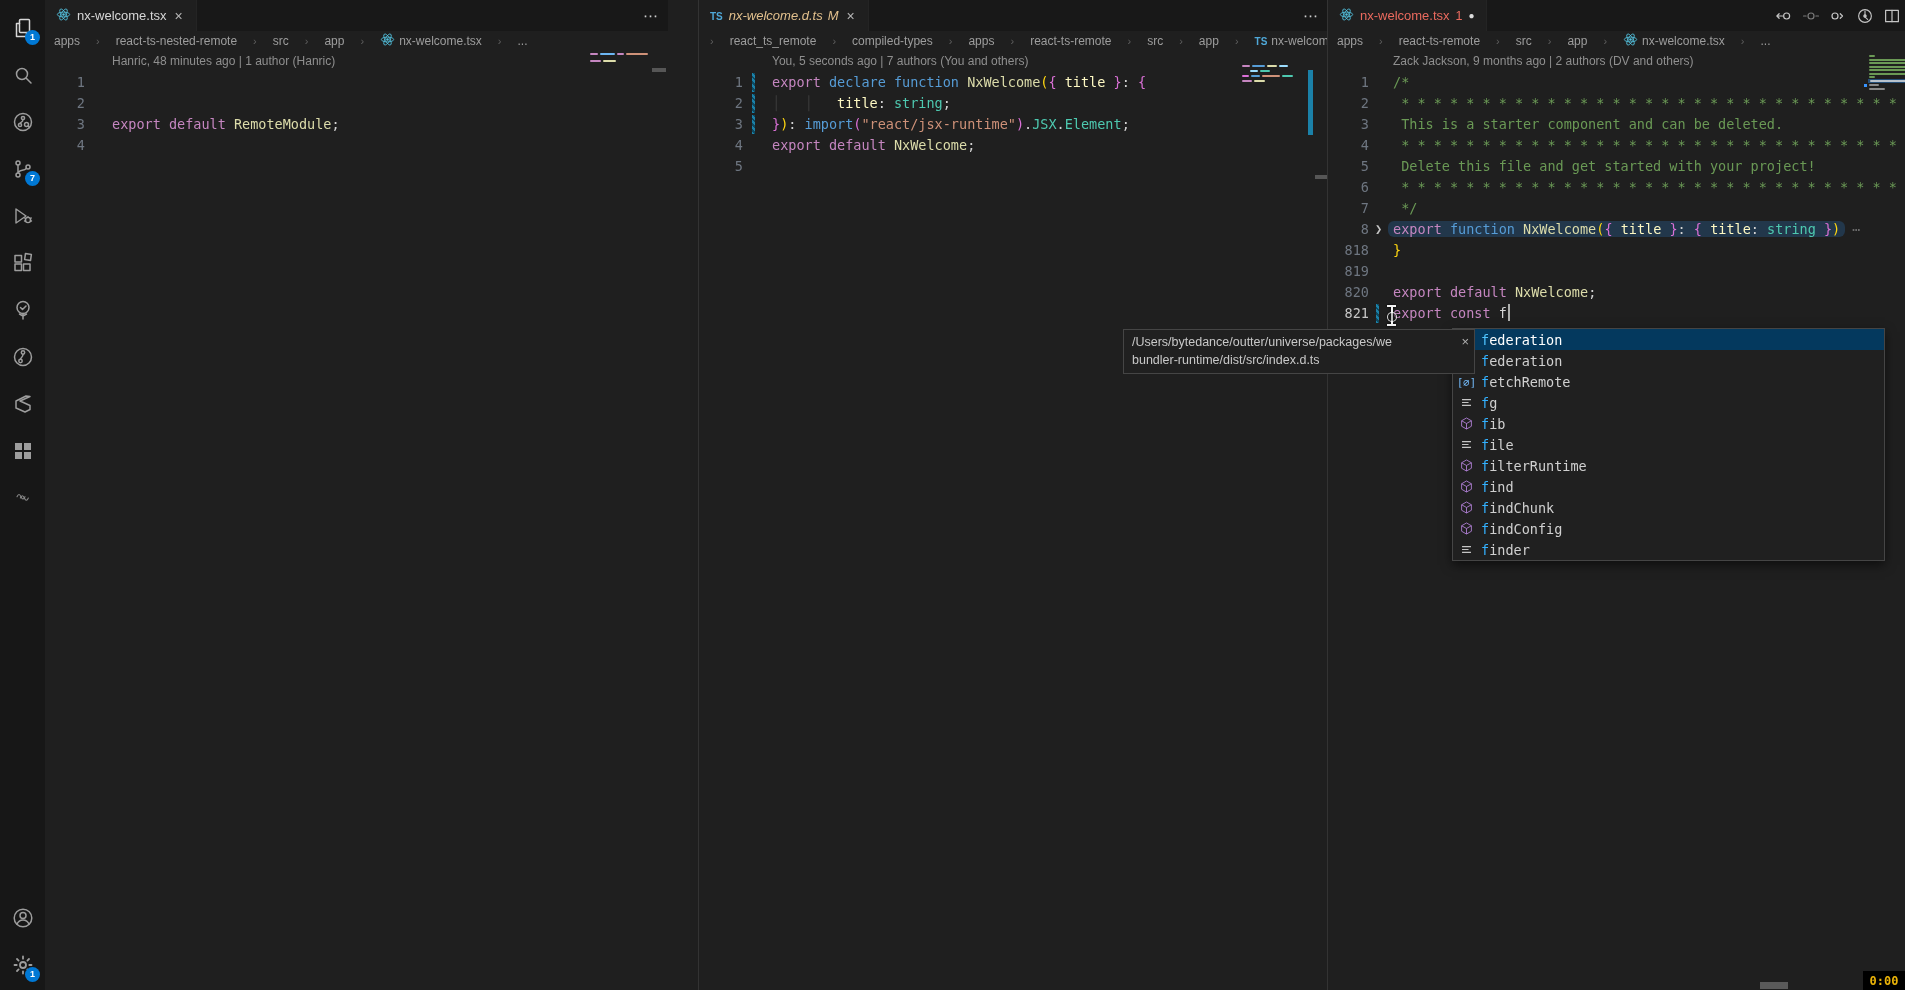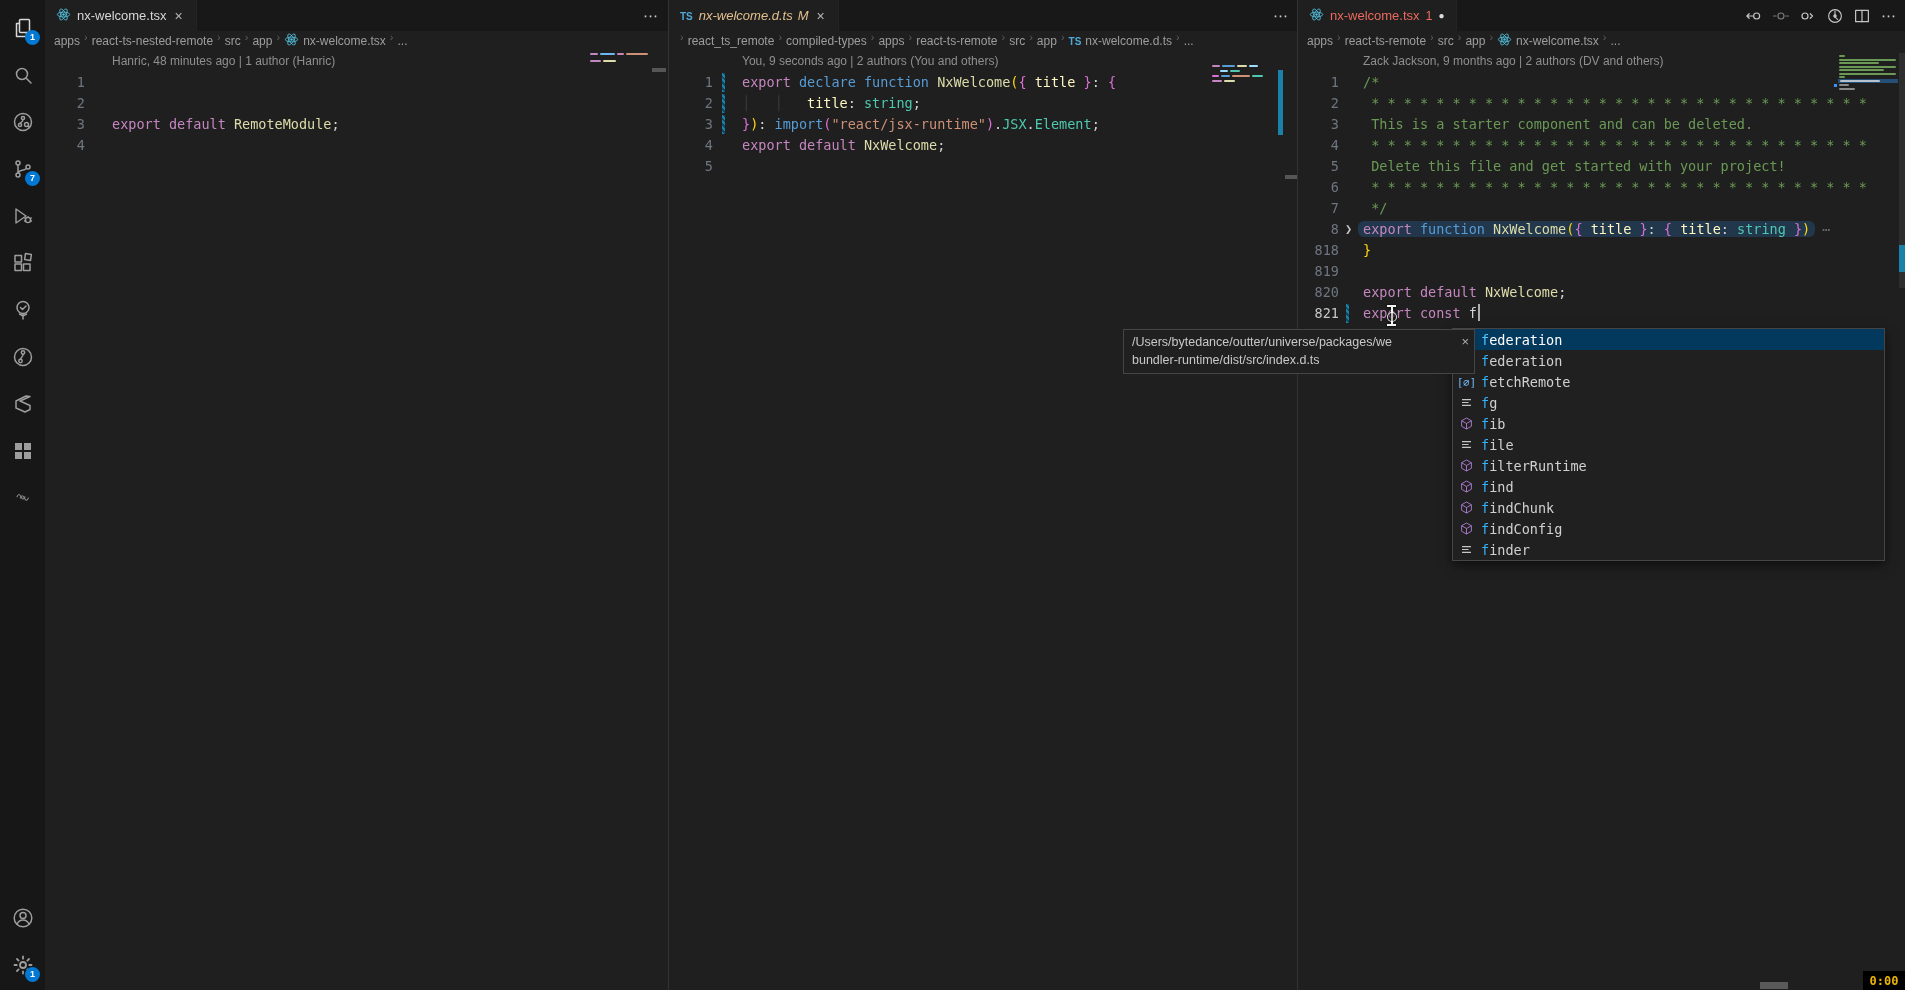--- a/index.html
+++ b/index.html
@@ -7,37 +7,37 @@
     font-family:"Liberation Sans",sans-serif;color:#ccc;-webkit-font-smoothing:antialiased;}
   
   #activitybar{position:absolute;left:0;top:0;width:45px;height:990px;background:#171717;border-right:1px solid #2a2a2a;}
   .ab-item{position:relative;width:45px;height:47px;display:flex;align-items:center;justify-content:center;cursor:pointer;}
   .ab-item svg{display:block;}
   .ab-badge{position:absolute;right:5px;bottom:6px;min-width:15px;height:15px;border-radius:8px;background:#0078d4;
     color:#fff;font-size:9px;line-height:15px;text-align:center;font-weight:bold;}
   #ab-bottom{position:absolute;left:0;bottom:6px;width:45px;}
   
   .group{position:absolute;top:0;height:990px;background:#1f1f1f;}
-  .group.bordered{border-left:1px solid #333;}
+  .group.bordered{border-left:1px solid #333;margin-left:30px;}
   .tabbar{position:absolute;left:0;top:0;right:0;height:31px;background:#181818;display:flex;align-items:stretch;}
   .tab{display:inline-flex;align-items:center;gap:6px;padding:0 11px;background:#1f1f1f;border-right:1px solid #242424;
     font-size:13px;color:#d7d7d7;cursor:pointer;white-space:nowrap;}
   .tab .tab-label{color:#d7d7d7;}
   .tab.state-modified .tab-label,.tab.state-modified .tab-git{color:#e2c08d;font-style:italic;}
   .tab.state-error .tab-label,.tab.state-error .tab-badge{color:#ea6a5e;}
   .tab-close{color:#b6b6b6;font-size:14px;line-height:1;padding:1px 2px;cursor:pointer;}
   .tab-dirty{color:#dcdcdc;font-size:10px;}
   .tab-git{margin-left:-1px;}
   .tab-badge{font-size:12.5px;}
   .tab-spacer{flex:1;}
   .editor-actions{display:flex;align-items:center;gap:9px;padding-right:8px;color:#c5c5c5;}
   .editor-actions .ea{width:18px;height:18px;display:flex;align-items:center;justify-content:center;cursor:pointer;}
   .ea-more{font-size:15px;letter-spacing:1px;color:#cfcfcf;}
   
-  .breadcrumbs{position:absolute;left:0;top:31px;right:0;height:20px;display:flex;gap:2px;
+  .breadcrumbs{position:absolute;left:0;top:31px;right:0;height:20px;display:flex;align-items:center;gap:14px;
     padding-left:9px;font-size:12px;color:#9d9d9d;white-space:nowrap;overflow:hidden;}
   .bc-sep{color:#5f5f5f;padding:0 2px;font-size:11px;}
   .crumb{display:inline-flex;align-items:center;gap:4px;cursor:pointer;}
   .bc-ts{color:#4fa8d8;font-weight:bold;font-size:9.5px;}
   
   .editor{position:absolute;left:0;top:51px;right:0;bottom:0;overflow:hidden;}
   .blame{height:21px;line-height:21px;font-size:12px;color:#8f8f8f;padding-left:var(--codex);white-space:pre;cursor:pointer;}
   .line{position:relative;height:21px;font-family:"DejaVu Sans Mono",monospace;font-size:13.5px;line-height:21px;white-space:pre;}
   .num{position:absolute;left:0;top:0;width:var(--numw);text-align:right;color:#6e7681;}
   .num.active{color:#c6c6c6;}
@@ -326,21 +326,21 @@
         <span class="crumb">
           <span><span class="bc-ts" style="font-size:10px;">TS</span></span>
           <span>nx-welcome.d.ts</span>
         </span>
         <span class="bc-sep">›</span>
         <span class="crumb">
           <span>...</span>
         </span>
       </div>
     <div class="editor">
-        <div class="blame">You, 9 seconds ago | 2 authors (You and others)</div>
+        <div class="blame">You, 5 seconds ago | 7 authors (You and others)</div>
         <div class="line"><span class="num">1</span><span class="modbar"></span><span class="code"><span class="tk-kw">export</span><span class="tk-fg"> </span><span class="tk-kw2">declare</span><span class="tk-fg"> </span><span class="tk-kw2">function</span><span class="tk-fg"> </span><span class="tk-fn">NxWelcome</span><span class="tk-b1">(</span><span class="tk-b2">{</span><span class="tk-fg"> </span><span class="tk-blue1">title</span><span class="tk-fg"> </span><span class="tk-b2">}</span><span class="tk-fg">: </span><span class="tk-b2">{</span></span></div>
         <div class="line"><span class="num">2</span><span class="modbar"></span><span class="code"><span class="tk-guide">│</span><span class="tk-fg">   </span><span class="tk-guide">│</span><span class="tk-fg">   </span><span class="tk-blue1">title</span><span class="tk-fg">: </span><span class="tk-type">string</span><span class="tk-fg">;</span></span></div>
         <div class="line"><span class="num">3</span><span class="modbar"></span><span class="code"><span class="tk-b2">}</span><span class="tk-b1">)</span><span class="tk-fg">: </span><span class="tk-kw2">import</span><span class="tk-b2">(</span><span class="tk-str">"react/jsx-runtime"</span><span class="tk-b2">)</span><span class="tk-fg">.</span><span class="tk-type">JSX</span><span class="tk-fg">.</span><span class="tk-type">Element</span><span class="tk-fg">;</span></span></div>
         <div class="line"><span class="num">4</span><span class="code"><span class="tk-kw">export</span><span class="tk-fg"> </span><span class="tk-kw">default</span><span class="tk-fg"> </span><span class="tk-fn">NxWelcome</span><span class="tk-fg">;</span></span></div>
         <div class="line"><span class="num">5</span><span class="code"></span></div>
       </div>
     <div>
       <div class="mseg" style="left:543px;top:65px;width:8px;background:#c586c0"></div>
       <div class="mseg" style="left:553px;top:65px;width:13px;background:#569cd6"></div>
       <div class="mseg" style="left:568px;top:65px;width:10px;background:#dcdcaa"></div>

